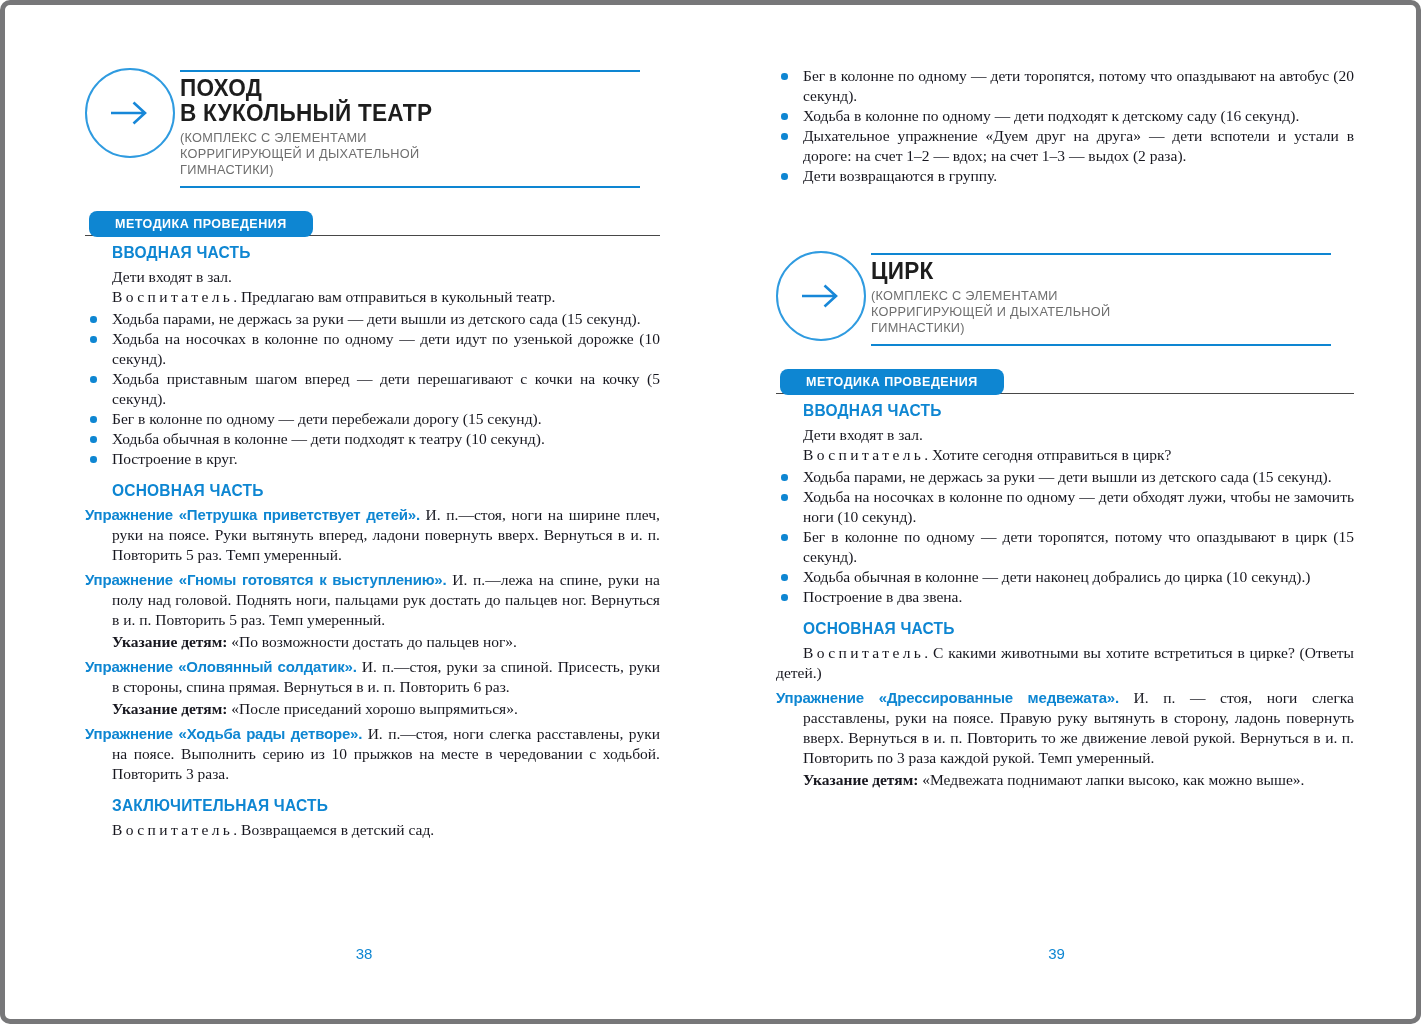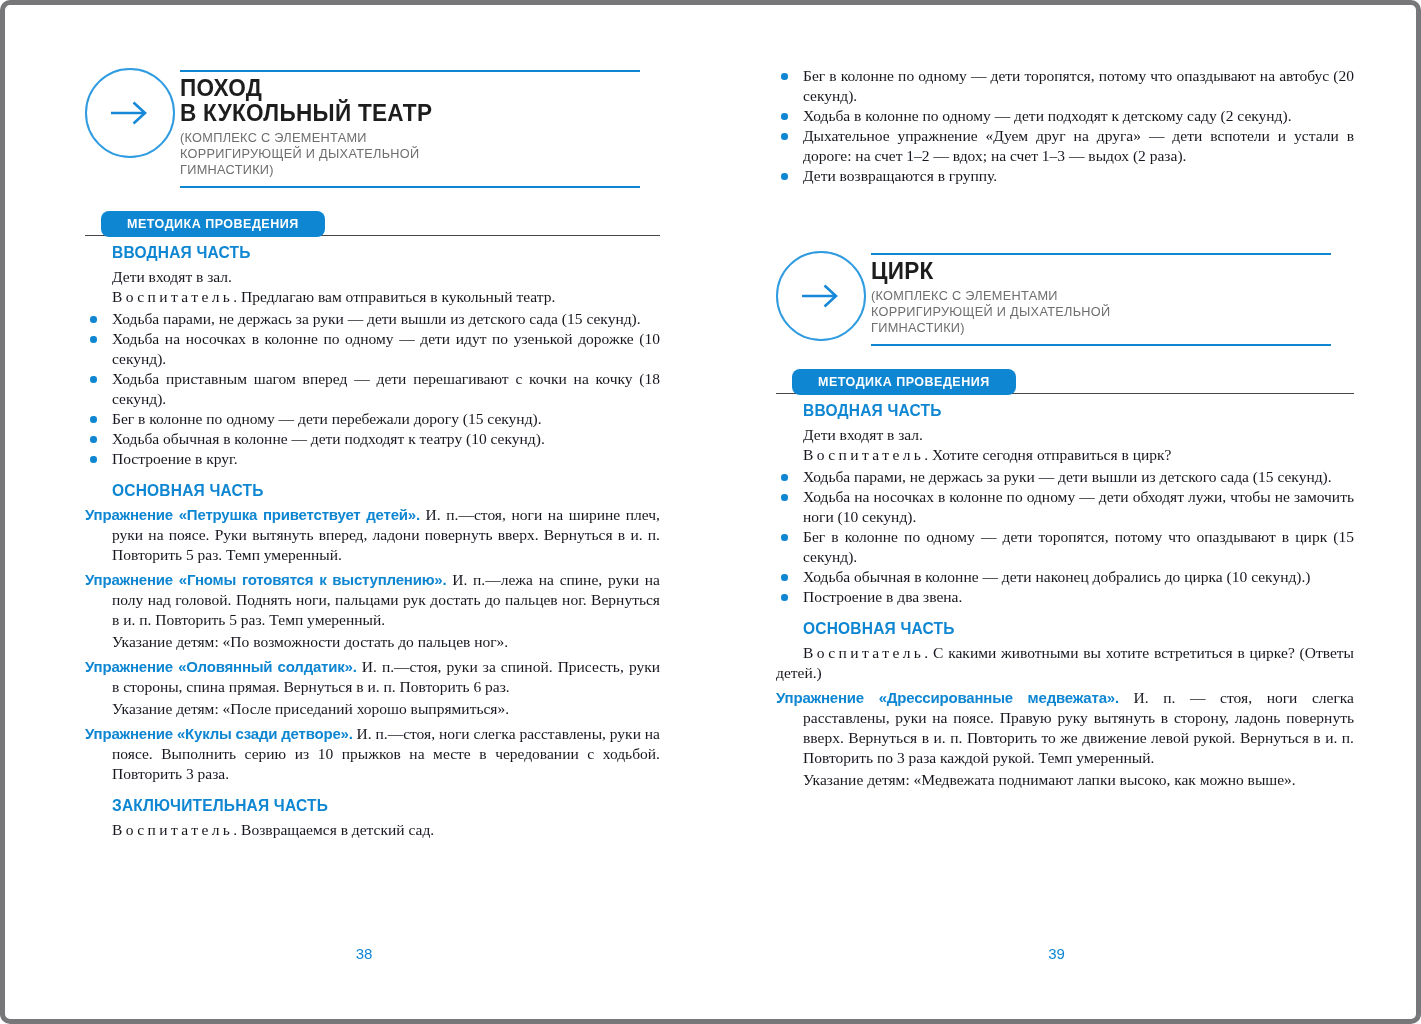--- a/index.html
+++ b/index.html
@@ -26,21 +26,21 @@
   .ch-rule{border-top:2.5px solid var(--accent);height:0;}
   .ch-title{margin:3px 0 0 0;}
   .ch-title-line{font-family:"Liberation Sans",sans-serif;font-weight:bold;font-size:24px;line-height:25px;
     color:var(--title);letter-spacing:.3px;transform:scaleX(.94);transform-origin:0 0;white-space:nowrap;}
   .ch-sub{margin:5px 0 8px 0;}
   .ch-sub-line{font-family:"Liberation Sans",sans-serif;font-size:13px;line-height:16px;color:var(--subtitle);
     letter-spacing:.3px;transform:scaleX(.98);transform-origin:0 0;white-space:nowrap;}
 
   
   .badge-row{position:relative;height:26px;border-bottom:1.5px solid var(--divider);margin-top:21px;}
-  .badge{position:absolute;left:16px;bottom:-1.5px;height:26px;background:var(--accent);border-radius:8px;
+  .badge{position:absolute;left:4px;bottom:-1.5px;height:26px;background:var(--accent);border-radius:8px;
     display:flex;align-items:center;padding:0 26px;}
   .badge span{font-family:"Liberation Sans",sans-serif;font-weight:bold;font-size:12.5px;
     letter-spacing:.5px;color:var(--badge_text);white-space:nowrap;}
 
   
   .h3{margin:13px 0 5px 27px;font-family:"Liberation Sans",sans-serif;font-weight:bold;font-size:16px;
     line-height:18px;color:var(--accent);}
   .h3 span{display:inline-block;transform:scaleX(.97);transform-origin:0 50%;letter-spacing:.2px;white-space:nowrap;}
   .badge-row + .h3{margin-top:8px;}
 
@@ -48,21 +48,21 @@
   .para{margin:0;font-size:15.5px;line-height:20px;text-align:justify;}
   .indent{text-indent:27px;}
   .sp-lead{letter-spacing:.22em;}
   .bullets{list-style:none;margin:2px 0 0 0;padding:0;}
   .bullets li{position:relative;padding-left:27px;margin:0;font-size:15.5px;line-height:20px;text-align:justify;}
   .bullets li::before{content:"";position:absolute;left:5px;top:7px;width:6.5px;height:6.5px;
     border-radius:50%;background:var(--accent);}
   .ex{margin:5px 0 0 0;padding-left:27px;text-indent:-27px;font-size:15.5px;line-height:20px;text-align:justify;}
   .ex-lead{font-family:"Liberation Sans",sans-serif;font-weight:bold;font-size:15px;color:var(--accent);letter-spacing:-.2px;}
   .note{margin:2px 0 0 0;text-indent:27px;font-size:15.5px;line-height:20px;text-align:justify;}
-  .note-lead{font-weight:normal;}
+  .note-lead{font-weight:bold;}
 </style>
 </head>
 <body>
 
 <div class="frame"></div>
 
 <main class="spread">
   <section class="page page-left">
     <div class="content">
         <header class="chapter-header">
@@ -89,42 +89,42 @@
           <div class="badge">
             <span>МЕТОДИКА ПРОВЕДЕНИЯ</span>
           </div>
         </div>
         <h3 class="h3"><span>ВВОДНАЯ ЧАСТЬ</span></h3>
         <p class="para indent">Дети входят в зал.</p>
         <p class="para indent"><span class="sp-lead">Воспитатель</span>. Предлагаю вам отправиться в кукольный театр.</p>
         <ul class="bullets">
           <li>Ходьба парами, не держась за руки — дети вышли из детского сада (15 секунд).</li>
           <li>Ходьба на носочках в колонне по одному — дети идут по узенькой дорожке (10 секунд).</li>
-          <li>Ходьба приставным шагом вперед — дети перешагивают с кочки на кочку (18 секунд).</li>
+          <li>Ходьба приставным шагом вперед — дети перешагивают с кочки на кочку (5 секунд).</li>
           <li>Бег в колонне по одному — дети перебежали дорогу (15 секунд).</li>
           <li>Ходьба обычная в колонне — дети подходят к театру (10 секунд).</li>
           <li>Построение в круг.</li>
         </ul>
         <h3 class="h3"><span>ОСНОВНАЯ ЧАСТЬ</span></h3>
         <p class="ex"><span class="ex-lead">Упражнение «Петрушка приветствует детей».</span> И. п.—стоя, ноги на ширине плеч, руки на поясе. Руки вытянуть вперед, ладони повернуть вверх. Вернуться в и. п. Повторить 5 раз. Темп умеренный.</p>
         <p class="ex"><span class="ex-lead">Упражнение «Гномы готовятся к выступлению».</span> И. п.—лежа на спине, руки на полу над головой. Поднять ноги, пальцами рук достать до пальцев ног. Вернуться в и. п. Повторить 5 раз. Темп умеренный.</p>
         <p class="note"><span class="note-lead">Указание детям:</span> «По возможности достать до пальцев ног».</p>
         <p class="ex"><span class="ex-lead">Упражнение «Оловянный солдатик».</span> И. п.—стоя, руки за спиной. Присесть, руки в стороны, спина прямая. Вернуться в и. п. Повторить 6 раз.</p>
         <p class="note"><span class="note-lead">Указание детям:</span> «После приседаний хорошо выпрямиться».</p>
-        <p class="ex"><span class="ex-lead">Упражнение «Куклы сзади детворе».</span> И. п.—стоя, ноги слегка расставлены, руки на поясе. Выполнить серию из 10 прыжков на месте в чередовании с ходьбой. Повторить 3 раза.</p>
+        <p class="ex"><span class="ex-lead">Упражнение «Ходьба рады детворе».</span> И. п.—стоя, ноги слегка расставлены, руки на поясе. Выполнить серию из 10 прыжков на месте в чередовании с ходьбой. Повторить 3 раза.</p>
         <h3 class="h3"><span>ЗАКЛЮЧИТЕЛЬНАЯ ЧАСТЬ</span></h3>
         <p class="para indent"><span class="sp-lead">Воспитатель</span>. Возвращаемся в детский сад.</p>
       </div>
     <div class="pagenum">38</div>
   </section>
   <section class="page page-right">
     <div class="content">
         <ul class="bullets">
           <li>Бег в колонне по одному — дети торопятся, потому что опаздывают на автобус (20 секунд).</li>
-          <li>Ходьба в колонне по одному — дети подходят к детскому саду (2 секунд).</li>
+          <li>Ходьба в колонне по одному — дети подходят к детскому саду (16 секунд).</li>
           <li>Дыхательное упражнение «Дуем друг на друга» — дети вспотели и устали в дороге: на счет 1–2 — вдох; на счет 1–3 — выдох (2 раза).</li>
           <li>Дети возвращаются в группу.</li>
         </ul>
         <header class="chapter-header">
           <div class="ch-icon">
             <svg width="44" height="30" viewBox="0 0 44 30" xmlns="http://www.w3.org/2000/svg">
               <path d="M3 15 H37 M25.5 4.5 L37 15 L25.5 25.5" fill="none" stroke="#1787d8" stroke-width="2.6"></path>
             </svg>
           </div>
           <div class="ch-text">

